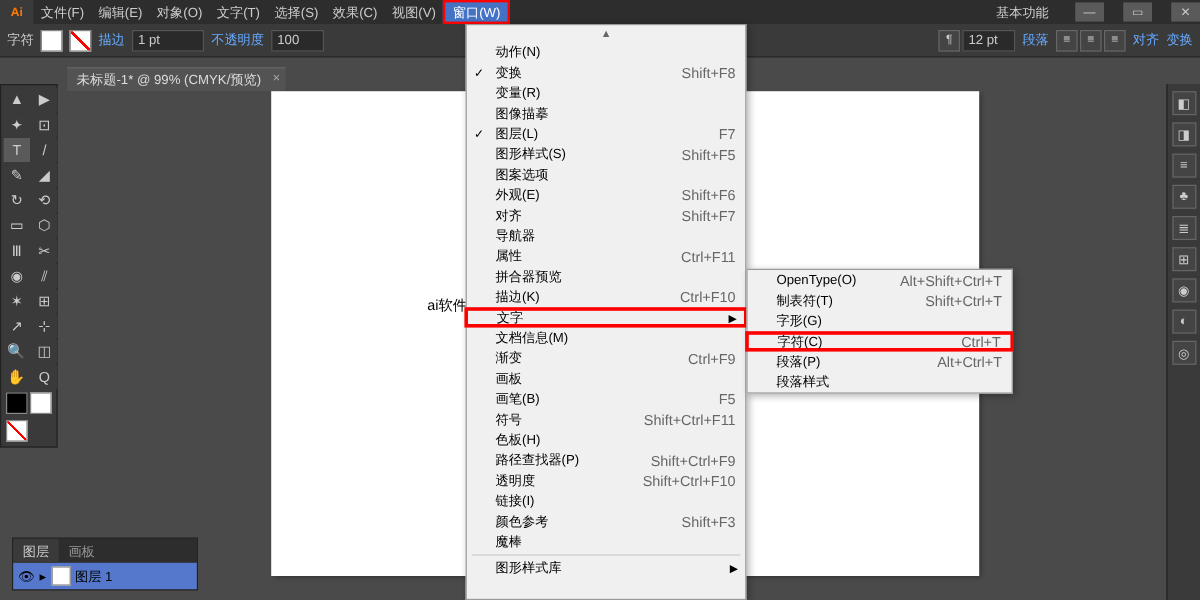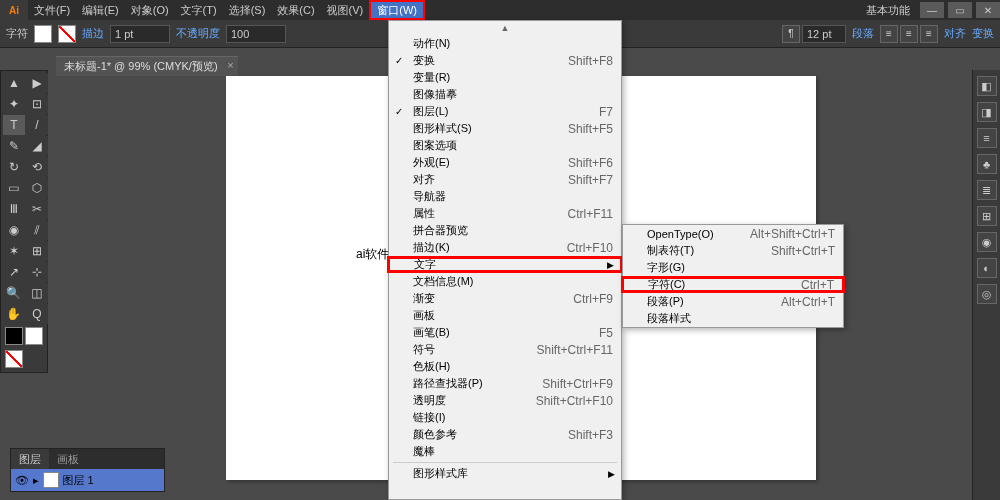--- a/index.html
+++ b/index.html
@@ -2,21 +2,21 @@
 <html><head>
 <meta charset="utf-8">
 <style>
 *{margin:0;padding:0;box-sizing:border-box;font-family:"Microsoft YaHei",SimSun,sans-serif;font-size:11px;user-select:none}
 body{background:#4a4a4a;width:1000px;height:500px;overflow:hidden;position:relative}
 .titlebar{height:20px;background:#2d2d2d;display:flex;align-items:center;color:#ccc}
 .app-icon{width:28px;height:20px;background:#3a3a3a;color:#ff7b00;display:flex;align-items:center;justify-content:center;font-weight:bold;font-size:10px}
 .menubar{display:flex;height:20px}
 .menu-item{padding:0 6px;height:20px;display:flex;align-items:center;color:#ccc;cursor:pointer}
 .menu-item.active{background:#4473c5;color:#fff;border:2px solid red}
-.titlebar-right{margin-left:auto;display:flex;align-items:center;gap:4px}
+.titlebar-right{margin-left:auto;display:flex;align-items:center;gap:16px}
 .right-label{color:#ccc;padding:0 6px}
 .win-btn{width:24px;height:16px;background:#5a5a5a;color:#ccc;display:flex;align-items:center;justify-content:center;font-size:10px}
 .control-strip{height:28px;background:#3a3a3a;border-bottom:1px solid #222;display:flex;align-items:center;color:#ccc;padding:0 6px;gap:6px}
 .cs-label{color:#ccc}
 .cs-input{background:#2a2a2a;border:1px solid #555;color:#ccc;height:18px;padding:0 4px;width:60px}
 .cs-link{color:#6af;}
 .color-swatch{width:18px;height:18px;background:#fff;border:1px solid #888}
 .color-swatch.none{background:#fff;position:relative}
 .color-swatch.none::after{content:"";position:absolute;left:0;top:0;right:0;bottom:0;background:linear-gradient(45deg,transparent 45%,red 45%,red 55%,transparent 55%)}
 .spacer{flex:1}
@@ -79,21 +79,21 @@
   </div>
 </div>
 
 <div class="control-strip">
   <span class="cs-label">字符</span>
   <div class="color-swatch"></div>
   <div class="color-swatch none"></div>
   <span class="cs-link">描边</span>
   <input class="cs-input" value="1 pt" style="">
   <span class="cs-link">不透明度</span>
-  <input class="cs-input" style="width: 60px;" value="100">
+  <input class="cs-input" style="width: 44px;" value="100">
   <div class="spacer"></div>
   <div class="cs-group">
     <div class="cs-icon">¶</div>
     <input class="cs-input" style="width: 44px;" value="12 pt">
   </div>
   <span class="cs-link">段落</span>
   <div class="cs-group">
     <div class="cs-icon">≡</div>
     <div class="cs-icon">≡</div>
     <div class="cs-icon">≡</div>

